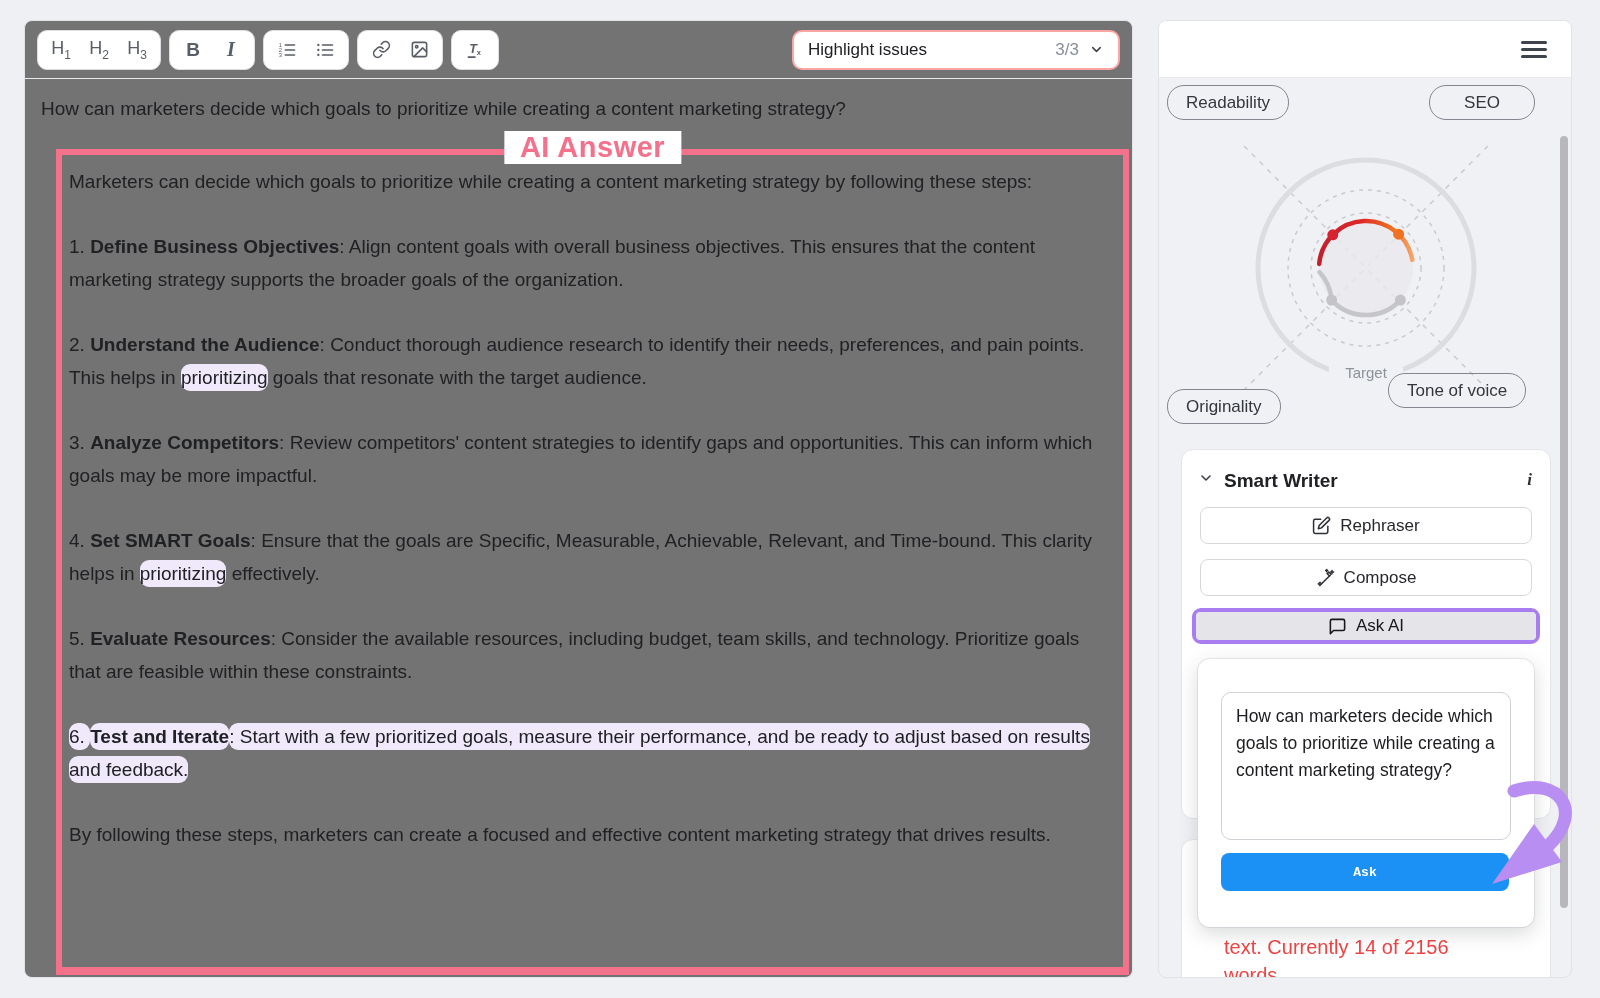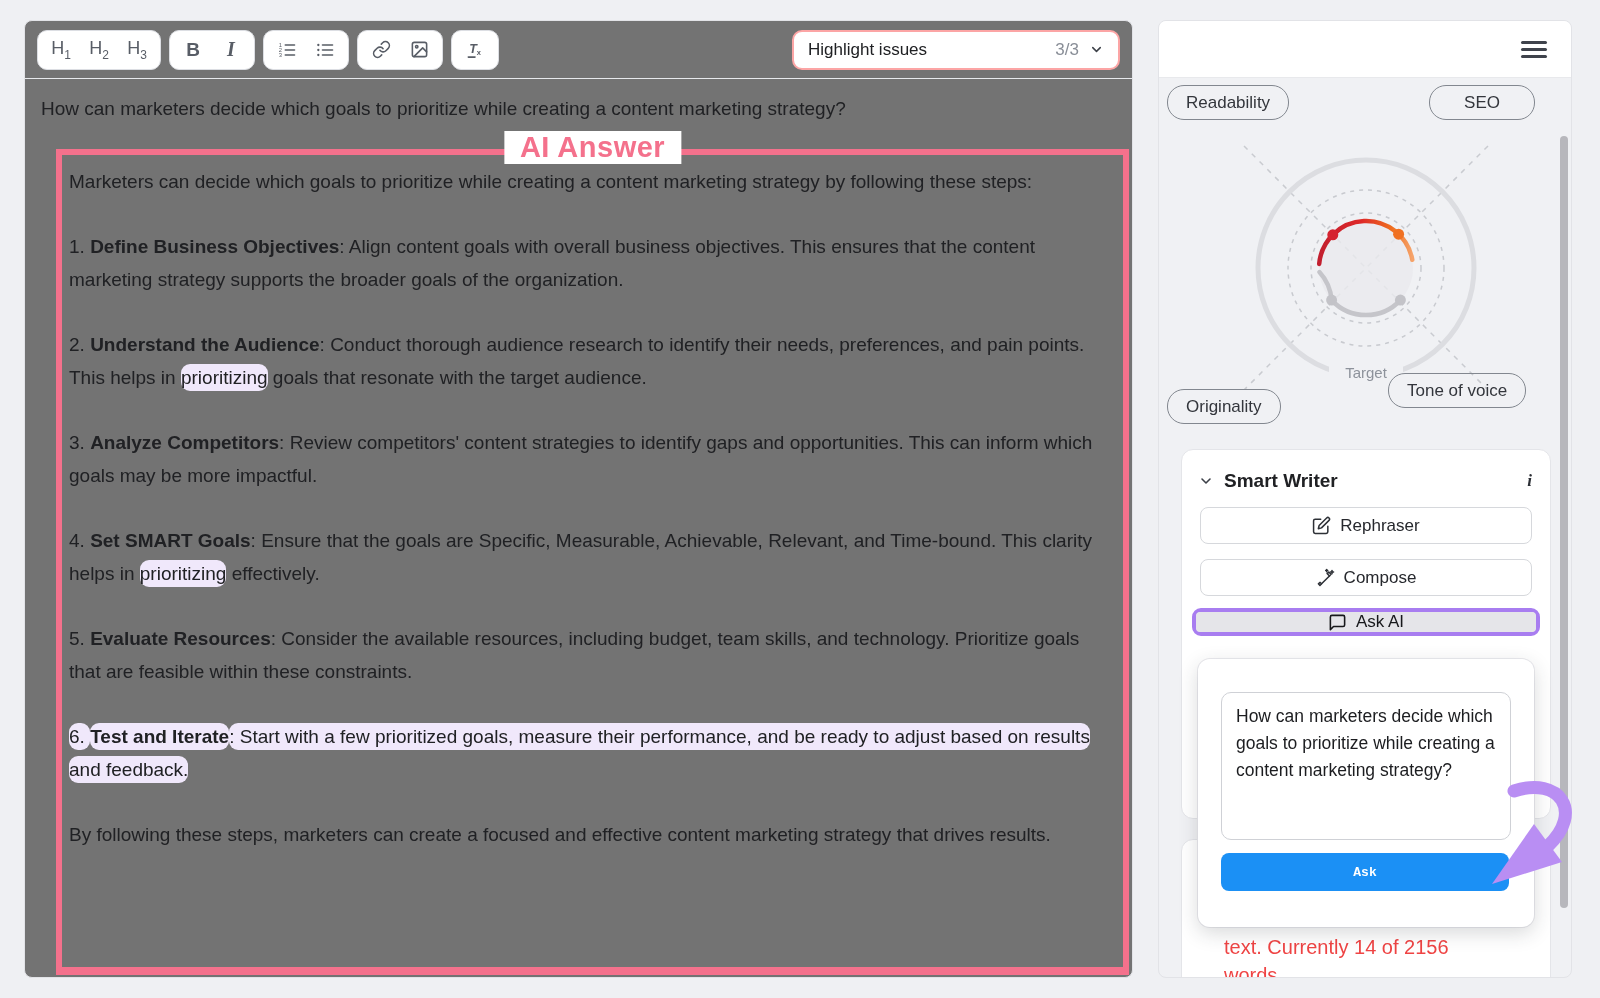--- a/index.html
+++ b/index.html
@@ -42,29 +42,29 @@
   .sidebar{position:absolute; left:1158px; top:20px; width:414px; height:958px; background:var(--panelGray);
     border:1px solid var(--cardBorder); border-radius:8px; overflow:hidden;}
   .sb-header{height:57px; background:#fff; border-bottom:1px solid #e8e9ec; display:flex; align-items:center; justify-content:flex-end; padding:0 24px;}
   .burger{width:26px; cursor:pointer;}
   .burger div{height:3px; background:#3f434c; border-radius:2px; margin:4px 0;}
   .pill{position:absolute; height:35px; border:1px solid #82878f; border-radius:17px; display:flex; align-items:center; justify-content:center;
     font-size:17px; color:#33363c; cursor:pointer; background:transparent; padding:0 18px;}
   .sb-scroll{position:absolute; right:3px; top:115px; width:8px; height:772px; background:#b7b7bc; border-radius:4px; cursor:pointer;}
 
   .sw-card{position:absolute; left:22px; top:428px; width:370px; height:370px; background:#fff; border:1px solid #e4e5e9; border-radius:12px;}
-  .sw-head{display:flex; align-items:center; padding:20px 18px 0 16px;}
+  .sw-head{display:flex; padding:20px 18px 0 16px;}
   .sw-head svg{stroke:#3c4048; fill:none; stroke-width:2.4; stroke-linecap:round; stroke-linejoin:round;}
   .sw-title{font-size:19px; font-weight:bold; margin-left:10px;}
   .sw-info{margin-left:auto; font-family:"Liberation Serif", serif; font-style:italic; font-weight:bold; font-size:17px; color:#2d3036; cursor:pointer;}
   .sw-btn{margin:15px 18px 0; height:37px; border:1px solid var(--btnBorder); border-radius:8px; background:#fff;
     display:flex; align-items:center; justify-content:center; font-size:17px; color:#26282d; cursor:pointer;}
   .sw-btn svg{stroke:#2d3036; fill:none; stroke-width:1.9; stroke-linecap:round; stroke-linejoin:round; margin-right:9px;}
   .askai-wrap{margin:12px 10px 0; border:4px solid var(--purpleBorder); border-radius:9px; padding:0;}
-  .askai-btn{margin:0; height:20px; border:none; border-radius:4px; background:var(--askaiBg); display:flex; align-items:center; justify-content:center;
+  .askai-btn{margin:0; height:28px; border:none; border-radius:4px; background:var(--askaiBg); display:flex; align-items:center; justify-content:center;
     font-size:17px; color:#17181b; cursor:pointer;}
   .askai-btn svg{stroke:#17181b; fill:none; stroke-width:2; stroke-linecap:round; stroke-linejoin:round; margin-right:9px;}
 
   .ask-panel{position:absolute; left:39px; top:638px; width:336px; height:268px; background:#fff; border-radius:12px;
     box-shadow:0 6px 20px rgba(40,42,50,.18), 0 0 0 1px #ececf0; z-index:5;}
   .ask-ta{position:absolute; left:23px; top:33px; width:290px; height:148px; border:1px solid #cfd1d6; border-radius:10px;
     resize:none; font-family:"Liberation Sans", sans-serif; font-size:17.5px; line-height:27px; padding:10px 14px; color:#1c1d20; outline:none;}
   .ask-btn{position:absolute; left:23px; top:194px; width:288px; height:38px; background:var(--blue); border:none; border-radius:8px;
     color:#fff; font-size:13px; font-weight:bold; cursor:pointer; font-family:Liberation Mono, monospace;}
 

